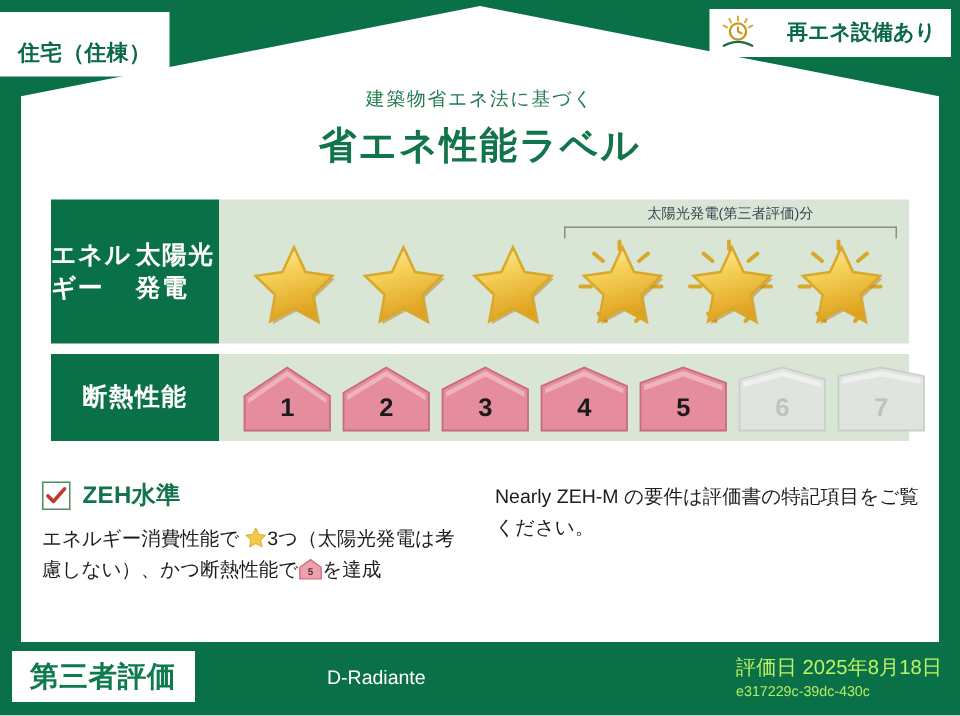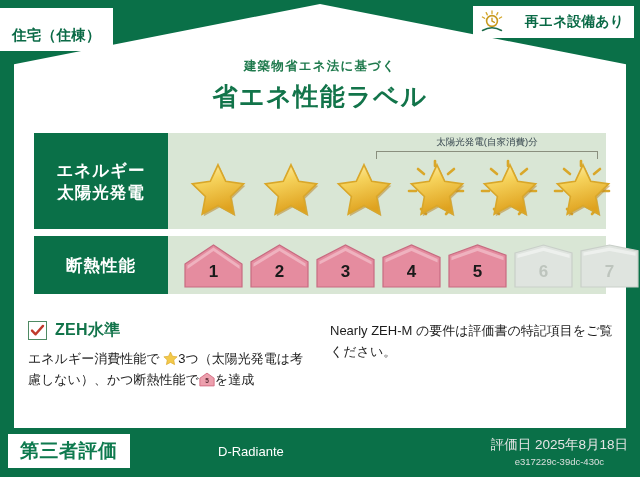--- a/index.html
+++ b/index.html
@@ -58,21 +58,21 @@
   
   .title-wrap {
     position: absolute;
     left: 0; right: 0; top: 58px;
     text-align: center;
     z-index: 4;
   }
   .title-sub {
     color: #1f7a4d;
     font-size: 12.5px;
-    font-weight: bold;
+    font-weight: normal;
     letter-spacing: 1.2px;
   }
   .title-main {
     margin-top: 5px;
     color: #12744a;
     font-size: 25px;
     font-weight: bold;
     letter-spacing: 1.5px;
   }
 
@@ -83,25 +83,24 @@
     width: 572px;
     z-index: 4;
   }
   .row {
     display: flex;
     align-items: stretch;
     margin-bottom: 7px;
   }
   .row-label {
     flex: none;
-    width: 134px;
+    width: 112px;
     background: #0a7048;
     color: #ffffff;
     display: flex;
-    flex-direction: column;
     align-items: center;
     justify-content: center;
     font-size: 16.5px;
     font-weight: bold;
     letter-spacing: 1px;
     line-height: 1.35;
   }
   .row-body {
     flex: 1 1 auto;
     background: #d9e6d5;
@@ -231,22 +230,22 @@
   }
   .bels-sub {
     position: absolute;
     left: 218px; top: 16px;
     font-size: 13px;
     color: #ffffff;
   }
   .footer-right {
     position: absolute;
     right: 12px; top: 8px;
-    text-align: center;
-    color: #e5e5e5;
+    text-align: left;
+    color: #bef264;
   }
   .eval-date { font-size: 13.5px; }
   .eval-id { font-size: 9.5px; margin-top: 2px; opacity: .95; }
 </style>
 </head>
 <body>
 
 <div id="label-root">
 
   <div class="house-body"></div>
@@ -275,21 +274,21 @@
   </div>
 
   <div class="rows">
 
     <div class="row row-energy">
       <div class="row-label">
         <span>エネルギー</span>
         <span>太陽光発電</span>
       </div>
       <div class="row-body">
-        <div class="solar-note">太陽光発電(自家消費)分</div>
+        <div class="solar-note">太陽光発電(第三者評価)分</div>
         <div class="solar-bracket"></div>
         <div class="stars" id="stars-container">
             <div class="star-cell">
               <svg class="star-svg" viewBox="0 0 24 24">
                 <defs>
                   <linearGradient id="sg0" x1="0" y1="0" x2="0.3" y2="1">
                     <stop offset="0%" stop-color="#fdf0b8"></stop>
                     <stop offset="38%" stop-color="#f6d35c"></stop>
                     <stop offset="100%" stop-color="#dfa21f"></stop>
                   </linearGradient>

